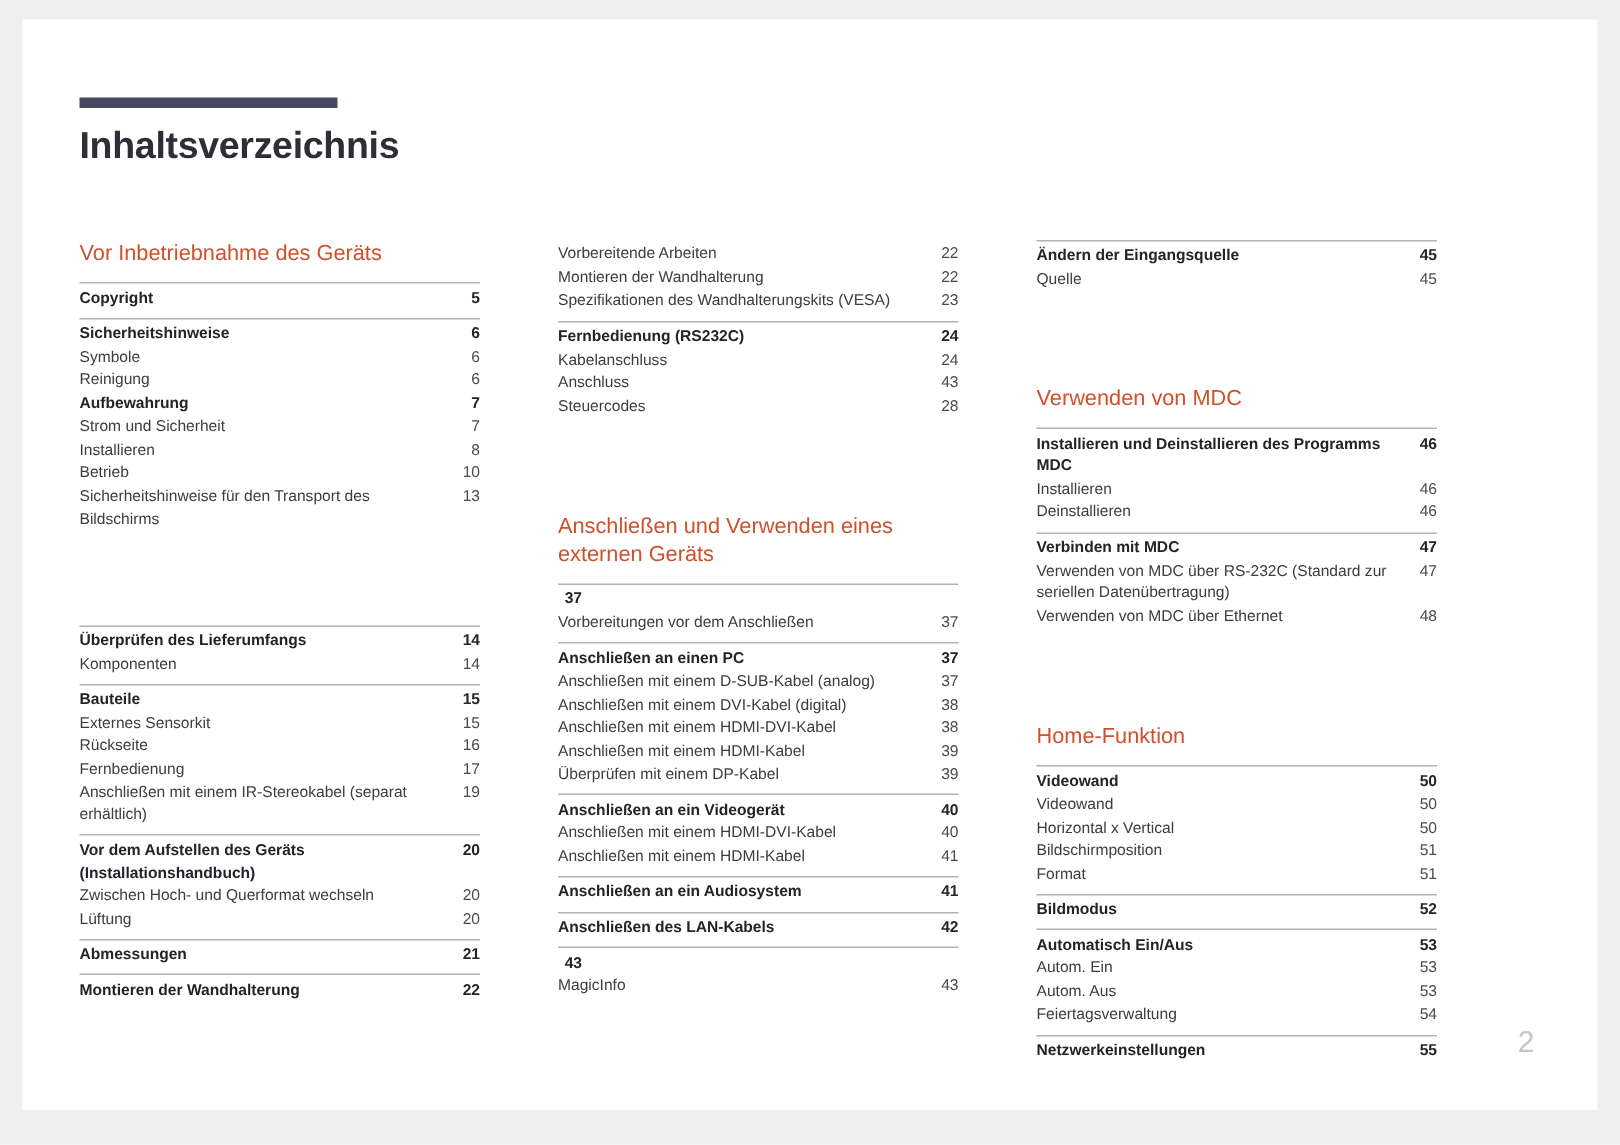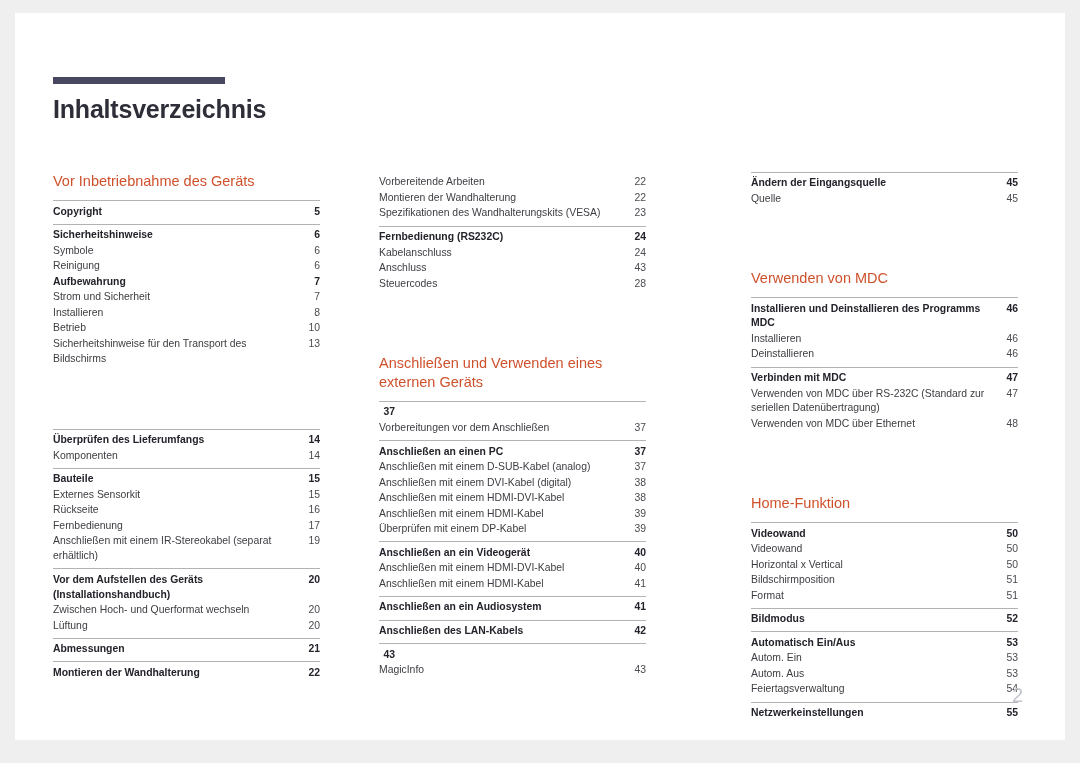--- a/index.html
+++ b/index.html
@@ -18,21 +18,21 @@
     position: absolute;
     left: 15px;
     top: 13px;
     width: 1050px;
     height: 727px;
     background: #ffffff;
   }
   .content {
     position: absolute;
     left: 38px;
-    top: 64px;
+    top: 52px;
     width: 985px;
     height: 660px;
   }
 
   
   .title-rule {
     width: 172px;
     height: 7px;
     background: #474760;
     margin: 0 0 12px 0;
@@ -46,28 +46,28 @@
     line-height: 1.1;
   }
 
   
   .columns {
     position: absolute;
     left: 0;
     top: 95px;
     width: 985px;
     display: flex;
-    gap: 7px;
+    gap: 0;
   }
   .col {
     width: 267px;
     flex: 0 0 267px;
   }
   .col.c2 { margin-left: 52px; }
-  .col.c3 { margin-left: 98px; }
+  .col.c3 { margin-left: 52px; }
 
   
   .section { }
   .section-heading {
     color: #cf512c;
     font-size: 14.5px;
     line-height: 1.32;
     margin: 0 0 9px 0;
     font-weight: normal;
   }

